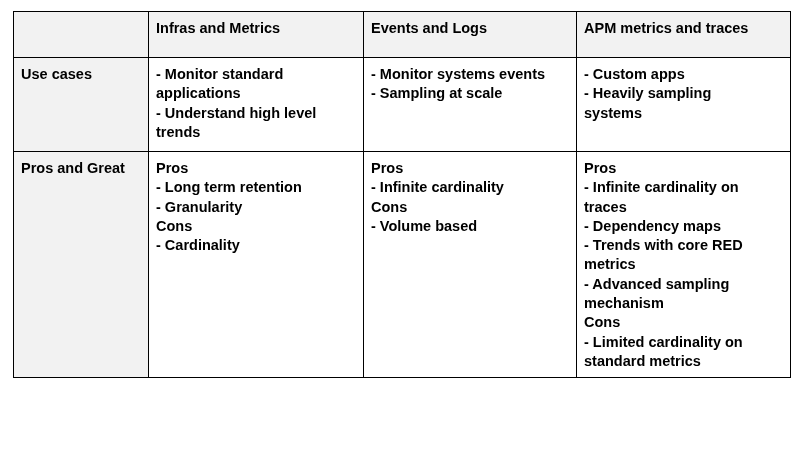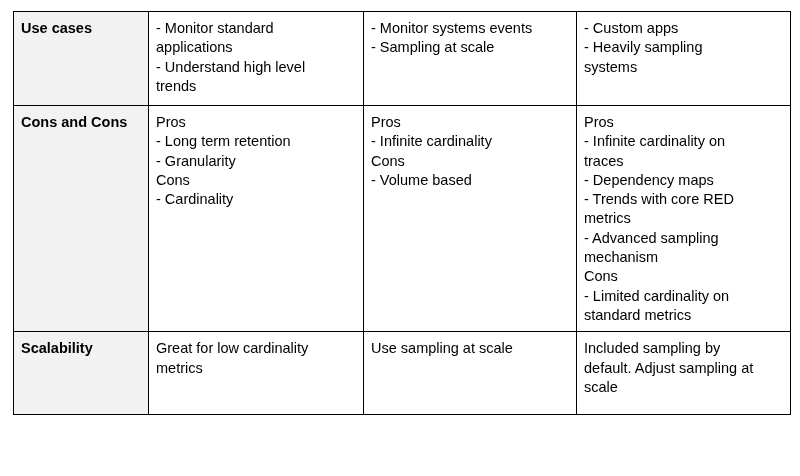--- a/index.html
+++ b/index.html
@@ -38,52 +38,58 @@
     line-height: 19.3px;
     white-space: pre-line;
     overflow: hidden;
   }
   table.cmp th {
     background: var(--header-bg);
     font-weight: 700;
   }
   table.cmp td {
     background: var(--body-bg);
-    font-weight: 400;
+    font-weight: 700;
   }
   tr.row-header   { height: 46px; }
   tr.row-usecases { height: 94px; margin-left: 48px; }
   tr.row-proscons { height: 220px; }
   tr.row-scale    { height: 83px; }
 </style>
 </head>
 <body>
 
 <table class="cmp">
   <colgroup>
     <col style="width:135px">
     <col style="width:215px">
     <col style="width:213px">
     <col style="width:214px">
   </colgroup>
   <tbody>
+    <tr class="row-header">
+      <th></th>
+      <th>Infras and Metrics</th>
+      <th>Events and Logs</th>
+      <th>APM metrics and traces</th>
+    </tr>
     <tr class="row-usecases">
       <th>Use cases</th>
       <td>- Monitor standard
 applications
 - Understand high level
 trends</td>
       <td>- Monitor systems events
 - Sampling at scale</td>
       <td>- Custom apps
 - Heavily sampling
 systems</td>
     </tr>
     <tr class="row-proscons">
-      <th>Cons and Cons</th>
+      <th>Pros and Great</th>
       <td>Pros
 - Long term retention
 - Granularity
 Cons
 - Cardinality</td>
       <td>Pros
 - Infinite cardinality
 Cons
 - Volume based</td>
       <td>Pros
@@ -91,23 +97,14 @@
 traces
 - Dependency maps
 - Trends with core RED
 metrics
 - Advanced sampling
 mechanism
 Cons
 - Limited cardinality on
 standard metrics</td>
     </tr>
-    <tr class="row-scale">
-      <th>Scalability</th>
-      <td>Great for low cardinality
-metrics</td>
-      <td>Use sampling at scale</td>
-      <td>Included sampling by
-default. Adjust sampling at
-scale</td>
-    </tr>
   </tbody>
 </table>
 
 </body></html>

